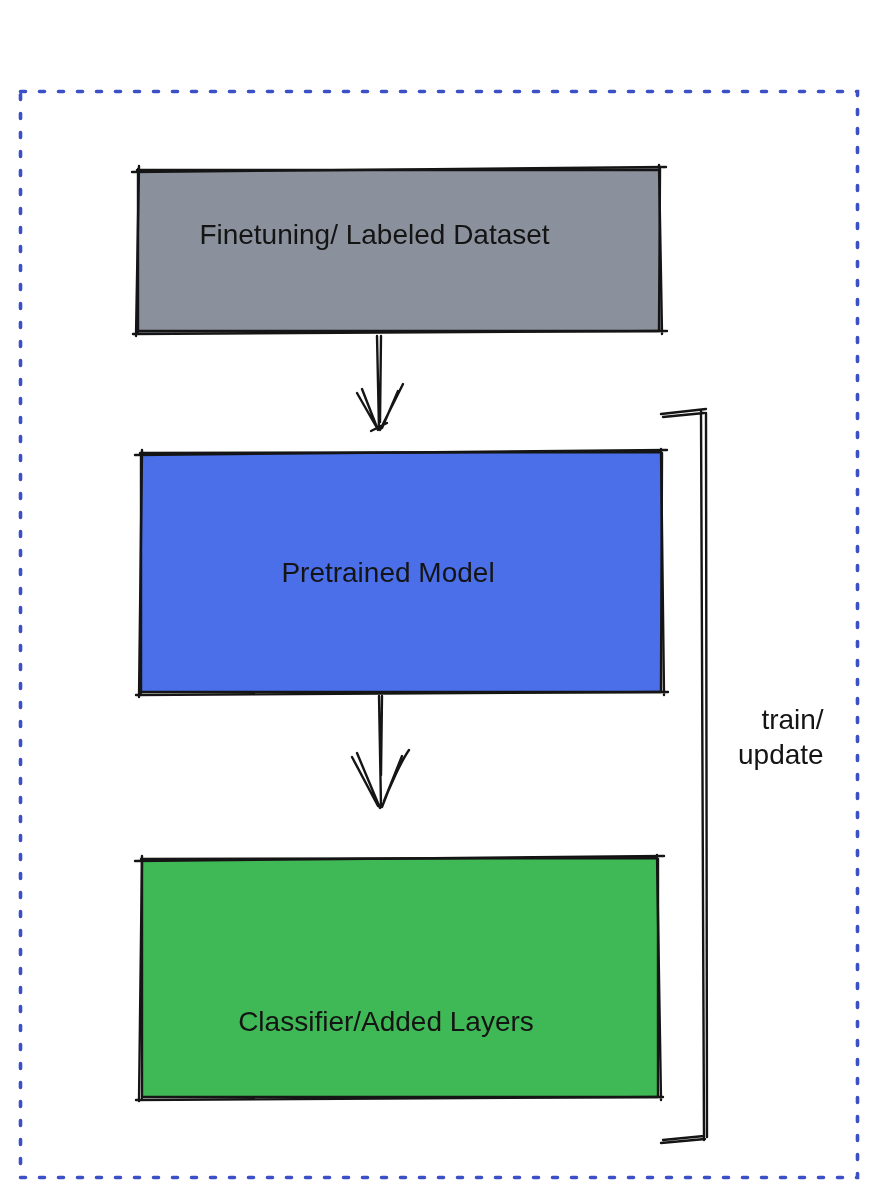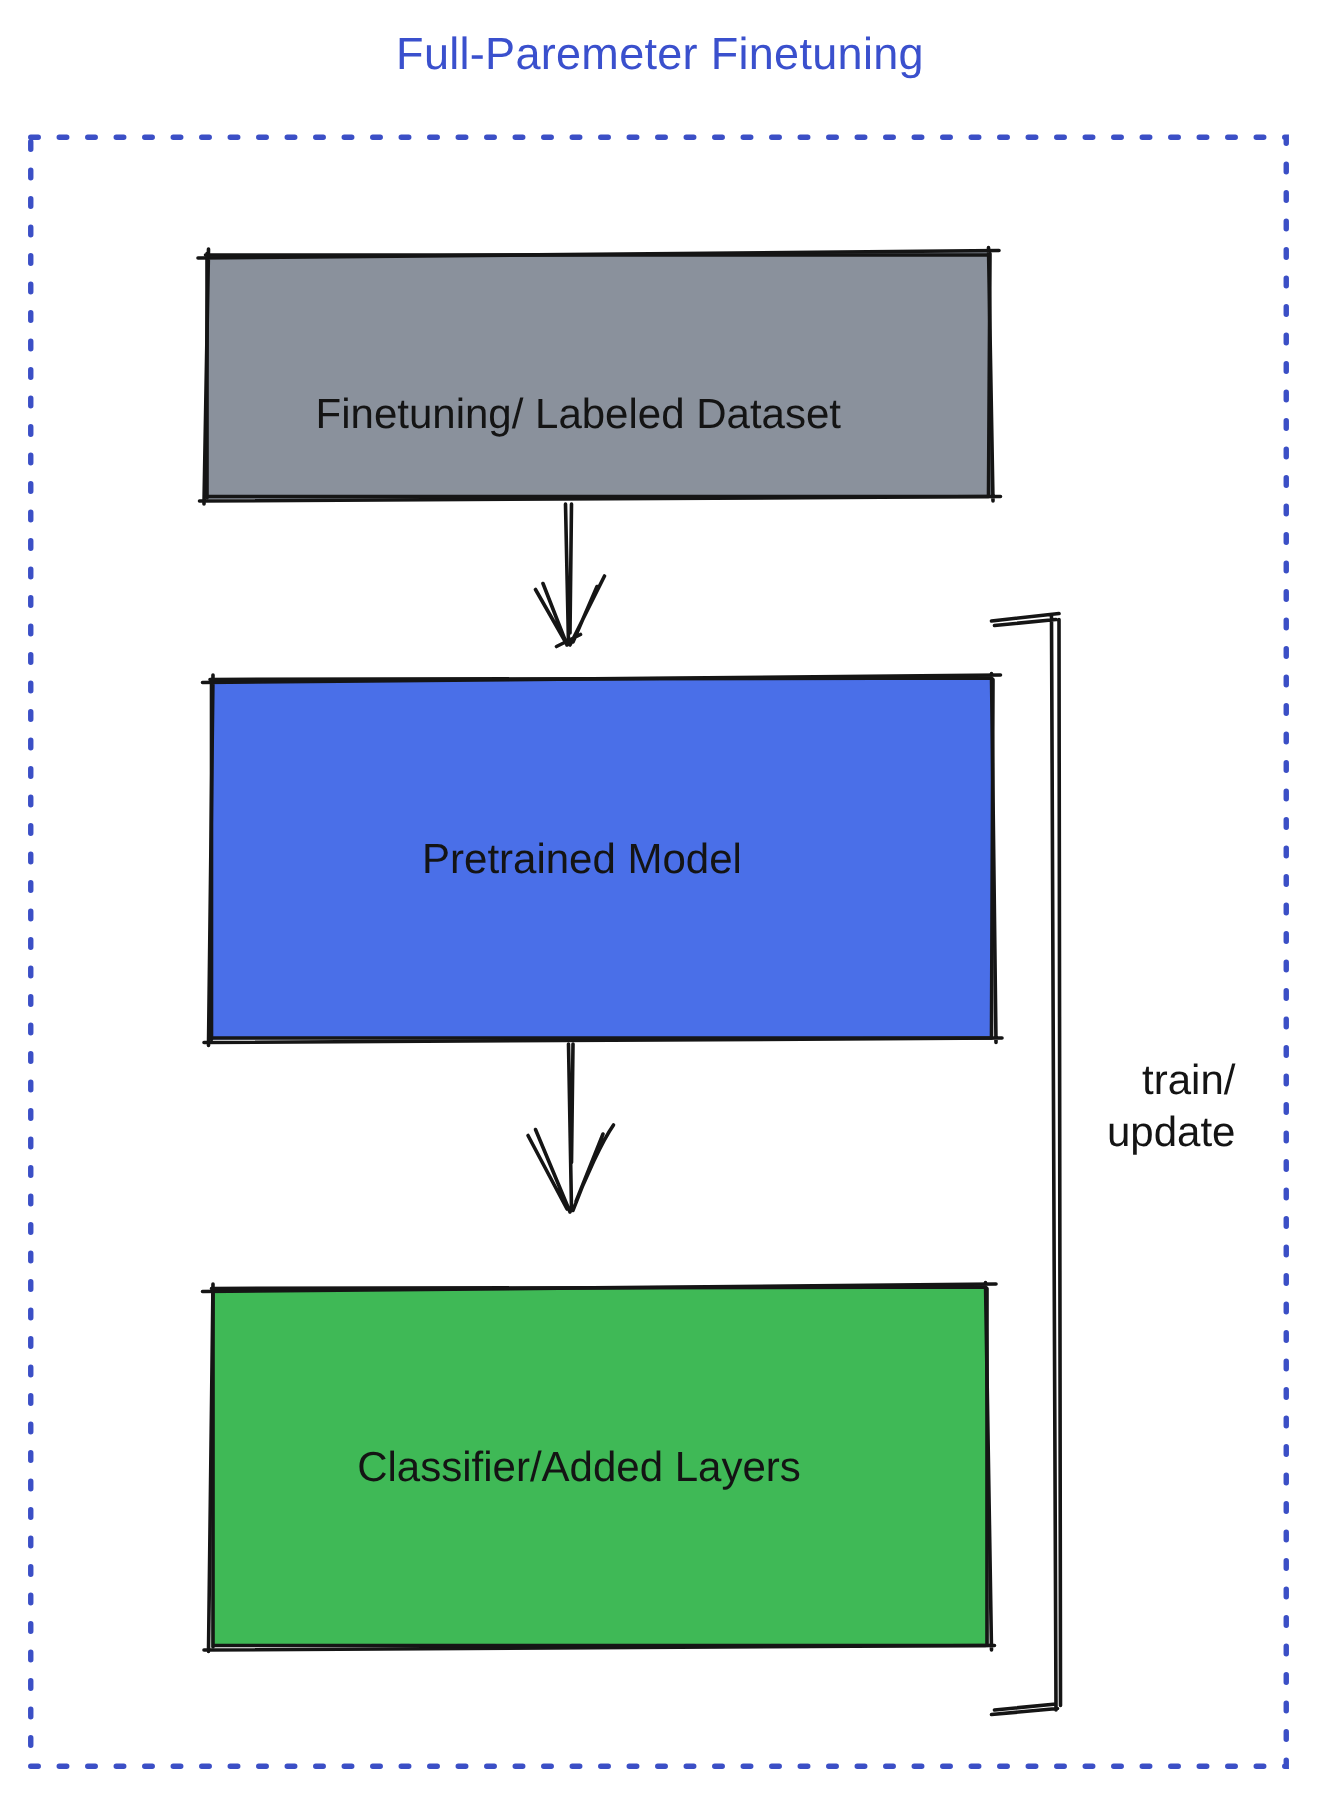--- a/index.html
+++ b/index.html
@@ -17,23 +17,23 @@
     font-size:30px;font-weight:500;letter-spacing:0.2px;
     color:#3a50cd;
   }
   .node-label{
     position:absolute;
     display:flex;align-items:center;justify-content:center;
     font-size:28px;color:#141414;
     transform:translateX(-13px);
     pointer-events:none;
   }
-  .node-label.dataset{left:137px;top:168px;width:523px;height:164px;padding-bottom:30px;box-sizing:border-box;margin-top:41px;}
+  .node-label.dataset{left:126px;top:168px;width:523px;height:164px;padding-bottom:30px;box-sizing:border-box;}
   .node-label.pretrained{left:140px;top:452px;width:522px;height:241px;text-align:center;}
-  .node-label.classifier{left:140px;top:858px;width:518px;height:240px;}
+  .node-label.classifier{left:140px;top:902px;width:518px;height:240px;}
   .bracket-label{
     position:absolute;left:738px;top:702px;
     font-size:28px;line-height:35px;color:#141414;
     white-space:pre-line;
     text-align:right;
   }
 </style>
 </head>
 <body>
 
@@ -67,21 +67,20 @@
                M357,753 L380,808 M352,757 L378,806
                M409,750 C402,760 390,785 382,807
                M402,756 L384,801"></path>
 
       <path d="M661,414 L706,409 M663,417 L704,413
                M701,411 L704,1140 M706,413 L707,1137
                M705,1139 L661,1143 M704,1136 L663,1140"></path>
     </g>
   </svg>
 
-  <div class="page-title">Full-Paremeter Finetuning</div>
 
   <div class="node-label dataset">Finetuning/ Labeled Dataset</div>
   <div class="node-label pretrained">Pretrained Model</div>
   <div class="node-label classifier">Classifier/Added Layers</div>
 
   <div class="bracket-label">train/
 update</div>
 
 </div>
 

